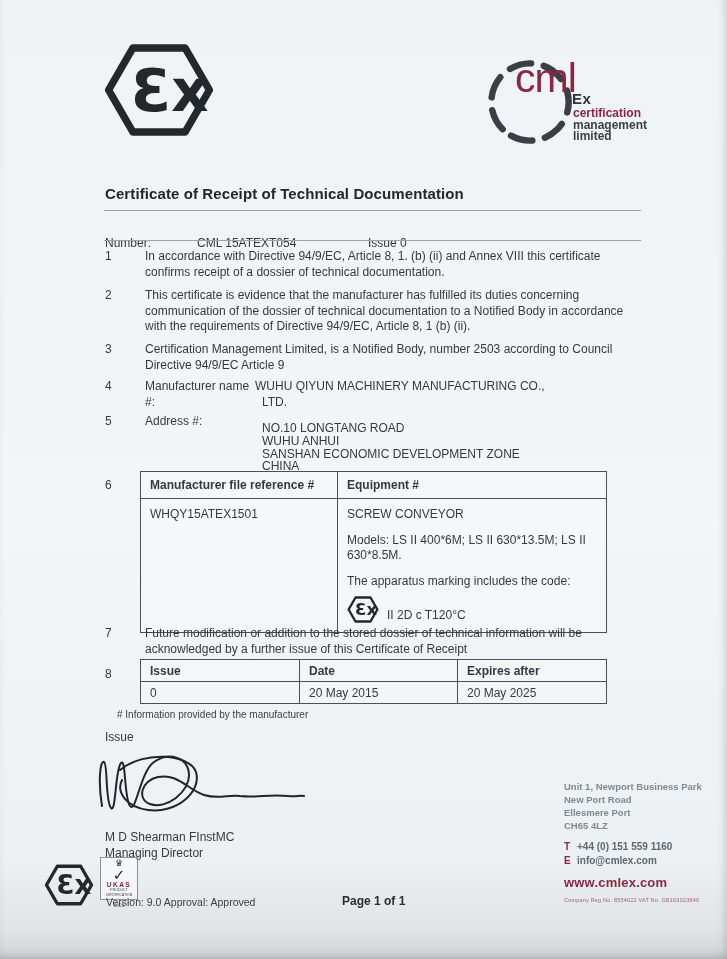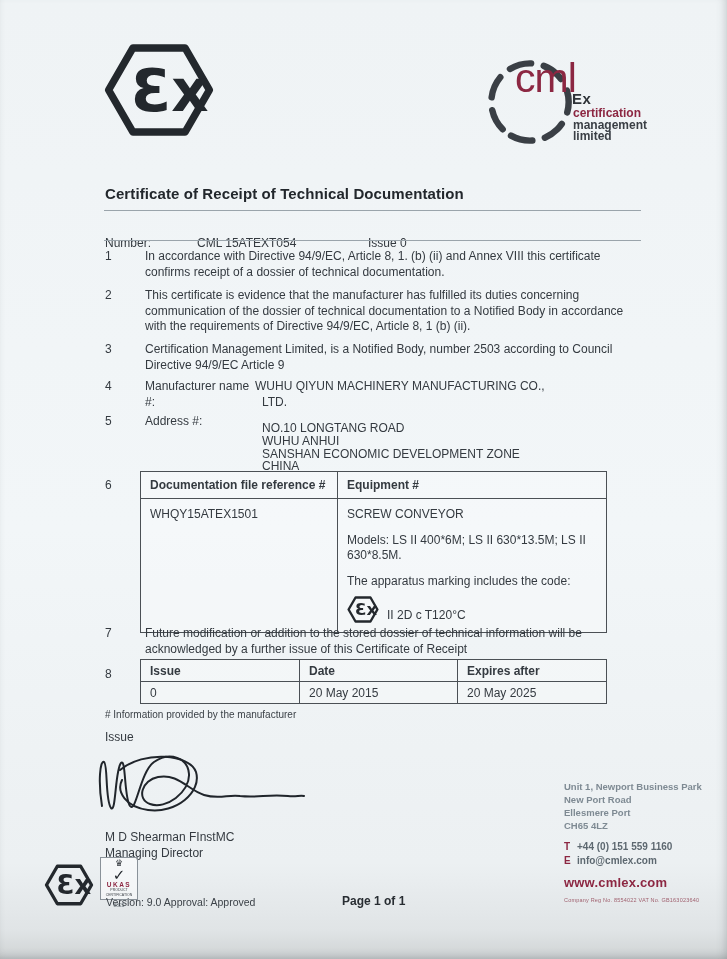--- a/index.html
+++ b/index.html
@@ -57,21 +57,21 @@
   #marking-row span { margin-left:8px; padding-bottom:2px; }
 
   
   #num8 { left:105px; top:667px; font-size:12px; }
   #issue-table { left:140px; top:659px; width:467px; border:1px solid #4b5055; font-size:12px; background:rgba(255,255,255,.25); }
   #issue-table .row { display:grid; grid-template-columns:158px 158px 1fr; }
   #issue-table .row > div { padding:4px 9px 3px; }
   #issue-table .row > div + div { border-left:1px solid #4b5055; }
   #issue-table .head { font-weight:bold; border-bottom:1px solid #4b5055; }
 
-  #footnote { left:105px; top:709px; font-size:10px; color:#3c4248; }
+  #footnote { left:117px; top:709px; font-size:10px; color:#3c4248; }
 
   
   #signed-label { left:105px; top:730px; font-size:12px; }
   #signature { left:92px; top:748px; }
   #signer-name { left:105px; top:830px; font-size:12px; }
   #signer-role { left:105px; top:846px; font-size:12px; }
 
   
   #atex-logo-small { left:44px; top:862px; width:50px; height:46px; }
   #ukas-mark { left:100px; top:857px; width:38px; text-align:center; }
@@ -157,21 +157,21 @@
       <div>NO.10 LONGTANG ROAD</div>
       <div>WUHU ANHUI</div>
       <div>SANSHAN ECONOMIC DEVELOPMENT ZONE</div>
       <div>CHINA</div>
     </span>
   </div>
 
   <div class="abs" id="num6">6</div>
   <div class="abs" id="file-table">
     <div class="hrow">
-      <div>Documentation file reference #</div>
+      <div>Manufacturer file reference #</div>
       <div>Equipment #</div>
     </div>
     <div class="brow">
       <div>WHQY15ATEX1501</div>
       <div>
         <p>SCREW CONVEYOR</p>
         <p>Models: LS II 400*6M; LS II 630*13.5M; LS II 630*8.5M.</p>
         <p style="margin-bottom:6px;">The apparatus marking includes the code:</p>
         <div id="marking-row">
           <svg width="32" height="29" viewBox="0 0 120 106">

